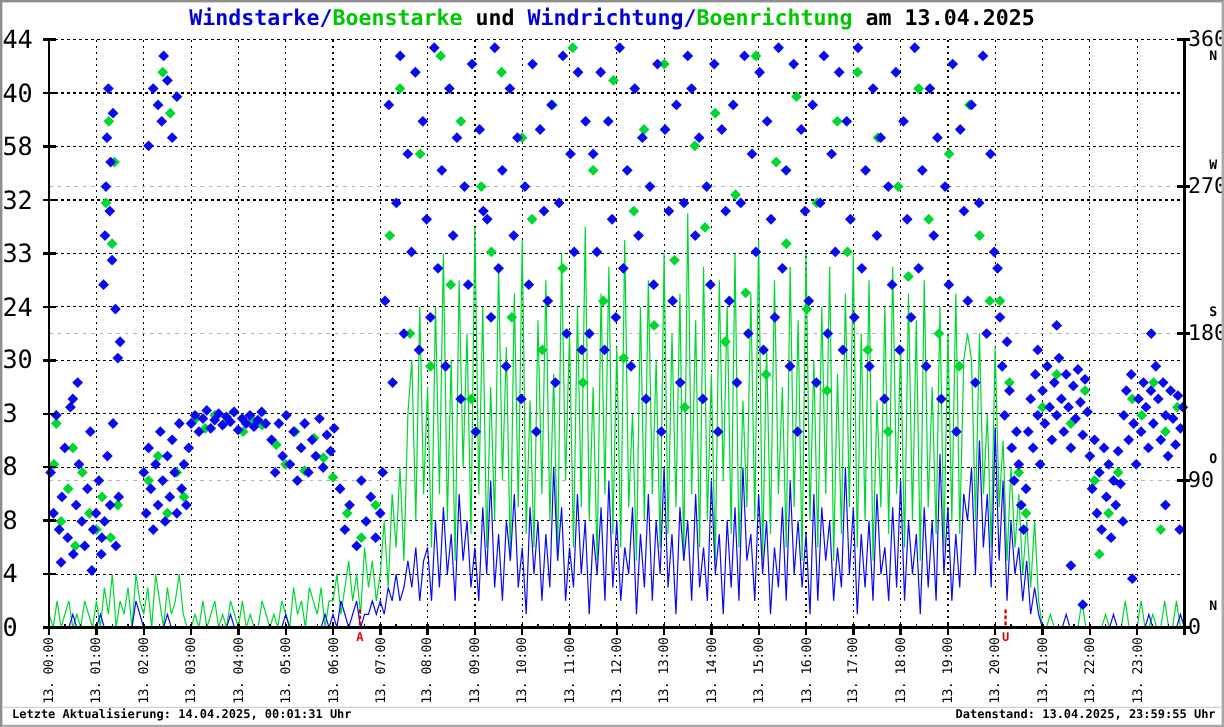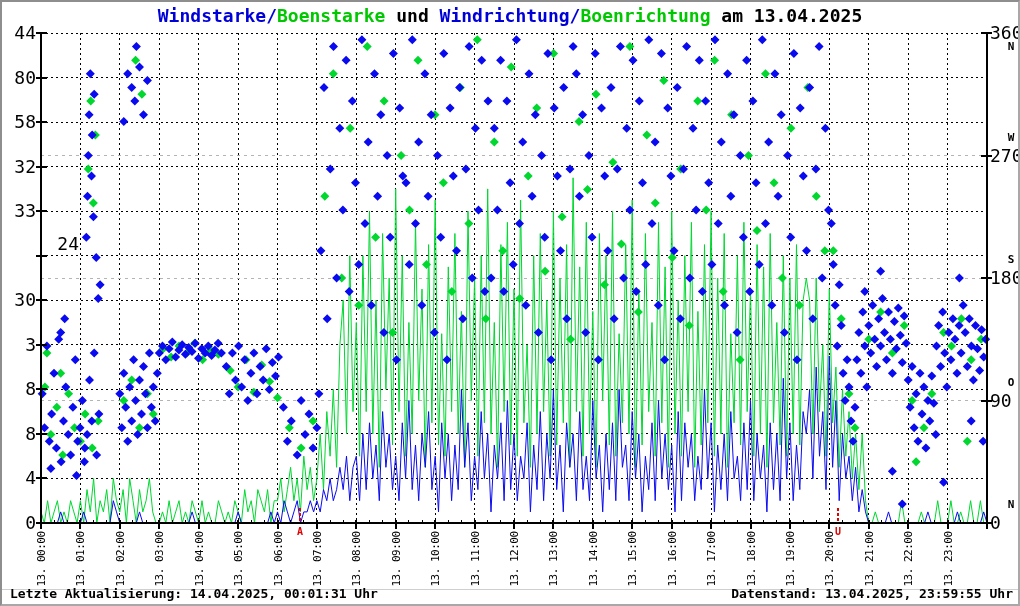--- a/index.html
+++ b/index.html
@@ -3,31 +3,31 @@
 <meta charset="utf-8">
 <style>
   html,body{margin:0;padding:0;background:#fff;}
   #frame{position:relative;width:1016px;height:602px;background:#ffffff;
          border:2px solid #a8a8a8;border-top-color:#8e8e8e;border-left-color:#8e8e8e;
          overflow:hidden;font-family:"DejaVu Sans Mono","Liberation Mono",monospace;}
   #plot{position:absolute;left:0;top:0;}
   #title{position:absolute;left:0;top:3px;width:100%;text-align:center;
          font-size:18px;font-weight:bold;letter-spacing:0;white-space:pre;}
   .ylab{position:absolute;left:0;width:34px;height:22px;line-height:22px;
-        text-align:right;font-size:18px;color:#000;}
+        font-size:21px;color:#000;}
   .yrlab{position:absolute;left:988px;width:40px;height:22px;line-height:22px;
          text-align:left;font-size:18px;color:#000;}
   .dirlet{position:absolute;left:999px;width:20px;height:12px;line-height:12px;
           text-align:center;font-size:11px;font-weight:bold;color:#000;}
   .xlab{position:absolute;top:557px;font-size:11px;letter-spacing:-0.5px;color:#000;
         white-space:pre;transform:translate(-50%,-50%) rotate(-90deg);}
   .sunlab{position:absolute;top:524px;font-size:10px;font-weight:bold;
           transform:translateX(-50%);}
   #statusbar{position:absolute;left:0;bottom:0;width:100%;height:16px;
-             font-size:13px;font-weight:bold;color:#000;}
+             font-size:10px;font-weight:bold;color:#000;}
   #statusbar .left{position:absolute;left:8px;bottom:3px;white-space:pre;}
   #statusbar .right{position:absolute;right:5px;bottom:3px;white-space:pre;}
   #sep{position:absolute;left:0;top:587px;width:100%;height:1px;background:#cfcfcf;}
 </style>
 </head>
 <body>
 
 <div id="frame">
   <div id="title"><span class="" style="color: rgb(0, 0, 216);">Windstarke/</span><span class="" style="color: rgb(0, 200, 0);">Boenstarke</span><span class="" style="color: rgb(0, 0, 0);"> und </span><span class="" style="color: rgb(0, 0, 216);">Windrichtung/</span><span class="" style="color: rgb(0, 200, 0);">Boenrichtung</span><span class="" style="color: rgb(0, 0, 0);"> am 13.04.2025</span></div>
   <svg id="plot" width="1016" height="602">
@@ -172,25 +172,25 @@
       <line x1="297.96750000000003" y1="506" x2="297.96750000000003" y2="520" stroke="#e00000" stroke-width="2" stroke-dasharray="3 2"></line>
       <line x1="836.005" y1="506" x2="836.005" y2="520" stroke="#e00000" stroke-width="2" stroke-dasharray="3 2"></line>
     </svg>
   <div id="ylabels-left">
       <span class="ylab" style="top: 510px;">0</span>
       <span class="ylab" style="top: 465.455px;">4</span>
       <span class="ylab" style="top: 420.909px;">8</span>
       <span class="ylab" style="top: 376.364px;">8</span>
       <span class="ylab" style="top: 331.818px;">3</span>
       <span class="ylab" style="top: 287.273px;">30</span>
-      <span class="ylab" style="top: 231px; padding-left: 43px;">24</span>
+      <span class="ylab" style="top: 243px;">24</span>
       <span class="ylab" style="top: 198.182px;">33</span>
       <span class="ylab" style="top: 153.636px;">32</span>
       <span class="ylab" style="top: 109.091px;">58</span>
-      <span class="ylab" style="top: 64.5455px;">80</span>
+      <span class="ylab" style="top: 64.5455px;">40</span>
       <span class="ylab" style="top: 20px;">44</span>
     </div>
   <div id="ylabels-right">
       <span class="yrlab" style="top: 20px;">360</span>
       <span class="dirlet" style="top: 39px;">N</span>
       <span class="yrlab" style="top: 142.5px;">270</span>
       <span class="dirlet" style="top: 129.5px;">W</span>
       <span class="yrlab" style="top: 265px;">180</span>
       <span class="dirlet" style="top: 252px;">S</span>
       <span class="yrlab" style="top: 387.5px;">90</span>

